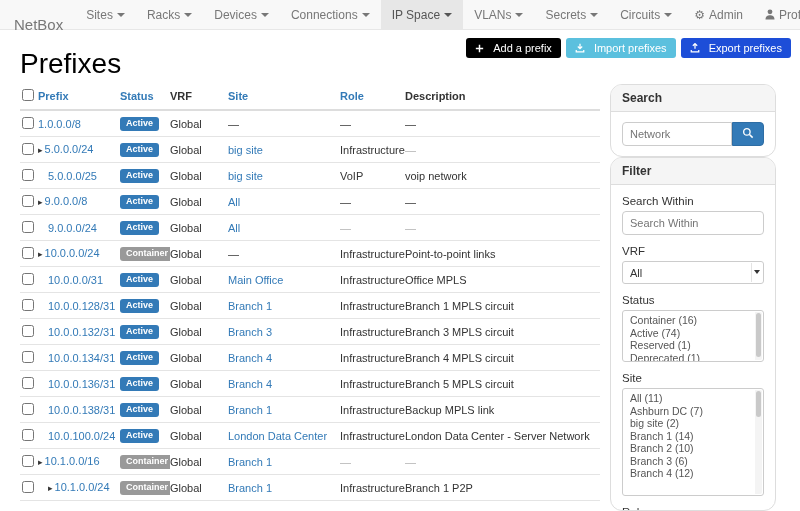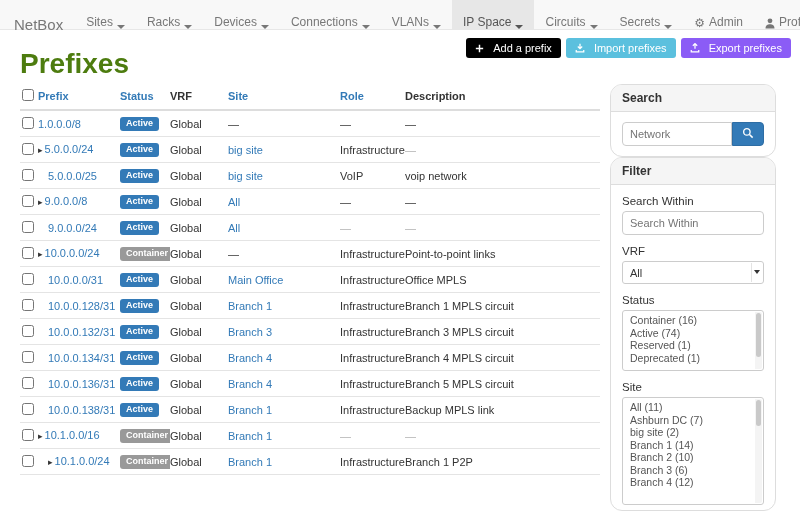--- a/index.html
+++ b/index.html
@@ -6,34 +6,34 @@
   html,body { width:800px; height:511px; overflow:hidden; background:#fff;
     font-family:"Liberation Sans", sans-serif; }
   .app { position:relative; width:800px; height:511px; overflow:hidden; }
 
   
   .navbar { position:absolute; top:0; left:0; right:0; height:30px;
     background:#f8f8f8; border-bottom:1px solid #e7e7e7; display:flex; align-items:stretch; }
   .brand { color:#777; font-size:15px; padding:0 12px 0 14px; display:flex; align-items:center; cursor:pointer;margin-top:20px; }
   .nav-left, .nav-right { display:flex; align-items:stretch; }
   .nav-right { margin-left:auto; padding-right:8px; }
-  .nav-item { color:#777; font-size:12px; padding:0 11px; display:flex; align-items:flex-end; cursor:pointer; white-space:nowrap; }
+  .nav-item { color:#777; font-size:12px; padding:0 11px; display:flex; align-items:center; cursor:pointer; white-space:nowrap; }
   .nav-item.active { background:#e7e7e7; color:#555; }
   .caret { display:inline-block; width:0; height:0; margin-left:4px;
     border-top:4px solid; border-left:4px solid transparent; border-right:4px solid transparent; }
   .nav-icon { margin-right:4px; display:inline-flex; align-items:center; font-size:12px; line-height:1; }
 
   
   .toolbar { position:absolute; top:38px; right:9px; display:flex; gap:5px; }
   .btn { border:none; border-radius:3px; color:#fff; font-size:11px; padding:4px 9px;
     display:inline-flex; align-items:center; gap:5px; cursor:pointer; font-family:inherit; }
   .btn svg { display:block; }
 
   
-  .page-title { position:absolute; top:48px; left:20px; font-size:28px; font-weight:700; color:#4d7c0f; }
+  .page-title { position:absolute; top:48px; left:20px; font-size:28px; font-weight:400; color:#000000; }
 
   
   .table-wrap { position:absolute; top:84px; left:20px; width:580px; }
   table { border-collapse:collapse; width:580px; table-layout:fixed; font-size:11px; color:#333; }
   col.c-cb{width:18px} col.c-prefix{width:82px} col.c-status{width:50px} col.c-vrf{width:58px}
   col.c-site{width:112px} col.c-role{width:65px} col.c-desc{width:195px}
   th { text-align:left; font-weight:bold; padding:5px 4px 6px 0; border-bottom:2px solid #ddd; font-size:11px; }
   th.link { color:#337ab7; cursor:pointer; }
   td { padding:5px 4px 5px 0; border-bottom:1px solid #e4e4e4; vertical-align:middle;
     white-space:nowrap; overflow:hidden; line-height:12px; }
@@ -87,34 +87,34 @@
           <span class="caret"></span>
         </div>
         <div class="nav-item">
           <span>Devices</span>
           <span class="caret"></span>
         </div>
         <div class="nav-item">
           <span>Connections</span>
           <span class="caret"></span>
         </div>
-        <div class="nav-item">
-          <span>VLANs</span>
-          <span class="caret"></span>
-        </div>
         <div class="nav-item active">
           <span>IP Space</span>
           <span class="caret"></span>
         </div>
         <div class="nav-item">
+          <span>VLANs</span>
+          <span class="caret"></span>
+        </div>
+        <div class="nav-item">
+          <span>Secrets</span>
+          <span class="caret"></span>
+        </div>
+        <div class="nav-item">
           <span>Circuits</span>
-          <span class="caret"></span>
-        </div>
-        <div class="nav-item">
-          <span>Secrets</span>
           <span class="caret"></span>
         </div>
       </div>
     <div class="nav-right" id="nav-right">
         <div class="nav-item">
           <span class="nav-icon">
             <span style="font-family:'DejaVu Sans',sans-serif;font-size:12px;color:#777">⚙</span>
           </span>
           <span>Admin</span>
         </div>
@@ -143,21 +143,21 @@
     </button>
     <button class="btn" style="background:#5bc0de">
       <span class="nav-icon">
           <svg width="10" height="10" viewBox="0 0 16 16">
             <path d="M8 1 V8.5 M4.5 5.5 L8 9 L11.5 5.5" stroke="#fff" stroke-width="2" fill="none"></path>
             <path d="M2 11 V14 H14 V11" stroke="#fff" stroke-width="2" fill="none"></path>
           </svg>
         </span>
       <span>Import prefixes</span>
     </button>
-    <button class="btn" style="background:#8b5cf6">
+    <button class="btn" style="background:#1d4ed8">
       <span class="nav-icon">
           <svg width="10" height="10" viewBox="0 0 16 16">
             <path d="M8 9 V1.5 M4.5 4.5 L8 1 L11.5 4.5" stroke="#fff" stroke-width="2" fill="none"></path>
             <path d="M2 11 V14 H14 V11" stroke="#fff" stroke-width="2" fill="none"></path>
           </svg>
         </span>
       <span>Export prefixes</span>
     </button>
   </div>
 
@@ -287,20 +287,29 @@
             <td class="cb"><input type="checkbox" style=""></td>
             <td><span style="padding-left:10px"><a class="tlink">10.0.0.138/31</a></span></td>
             <td><span class="badge" style="background:#337ab7">Active</span></td>
             <td><span>Global</span></td>
             <td><a class="tlink">Branch 1</a></td>
             <td><span>Infrastructure</span></td>
             <td><span>Backup MPLS link</span></td>
           </tr>
           <tr>
             <td class="cb"><input type="checkbox" style=""></td>
+            <td><span style="padding-left:10px"><a class="tlink">10.0.100.0/24</a></span></td>
+            <td><span class="badge" style="background:#337ab7">Active</span></td>
+            <td><span>Global</span></td>
+            <td><a class="tlink">London Data Center</a></td>
+            <td><span>Infrastructure</span></td>
+            <td><span>London Data Center - Server Network</span></td>
+          </tr>
+          <tr>
+            <td class="cb"><input type="checkbox" style=""></td>
             <td><span style="padding-left:0px"><span class="arrow">▸</span><a class="tlink">10.1.0.0/16</a></span></td>
             <td><span class="badge" style="background:#999999">Container</span></td>
             <td><span>Global</span></td>
             <td><a class="tlink">Branch 1</a></td>
             <td><span class="dash muted">—</span></td>
             <td><span class="dash muted">—</span></td>
           </tr>
           <tr>
             <td class="cb"><input type="checkbox" style=""></td>
             <td><span style="padding-left:10px"><span class="arrow">▸</span><a class="tlink">10.1.0.0/24</a></span></td>
@@ -336,21 +345,21 @@
       <input class="form-input" style="width: 100%;" placeholder="Search Within">
 
       <div class="f-label">VRF</div>
       <div class="select-box">
         <span>All</span>
         <span class="sel-divider"></span>
         <span class="sel-arrow"></span>
       </div>
 
       <div class="f-label">Status</div>
-      <div class="listbox" style="height:61px" id="status-listbox">
+      <div class="listbox" style="height:52px" id="status-listbox">
         <div class="scrollbar">
             <div class="thumb" style="top:1px;height:44px"></div>
           </div>
       <div class="opt">Container (16)</div>
           <div class="opt">Active (74)</div>
           <div class="opt">Reserved (1)</div>
           <div class="opt">Deprecated (1)</div>
         </div>
 
       <div class="f-label">Site</div>

